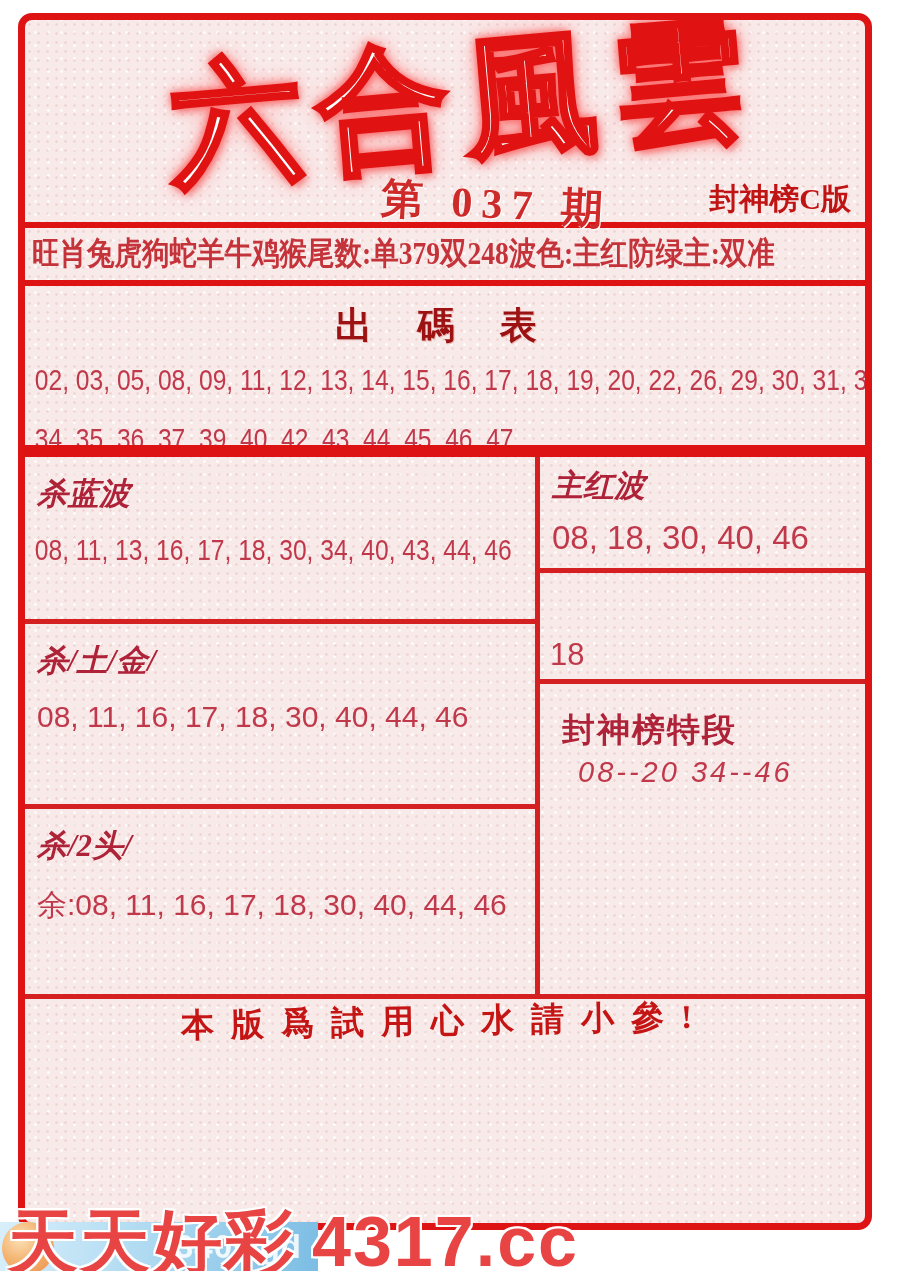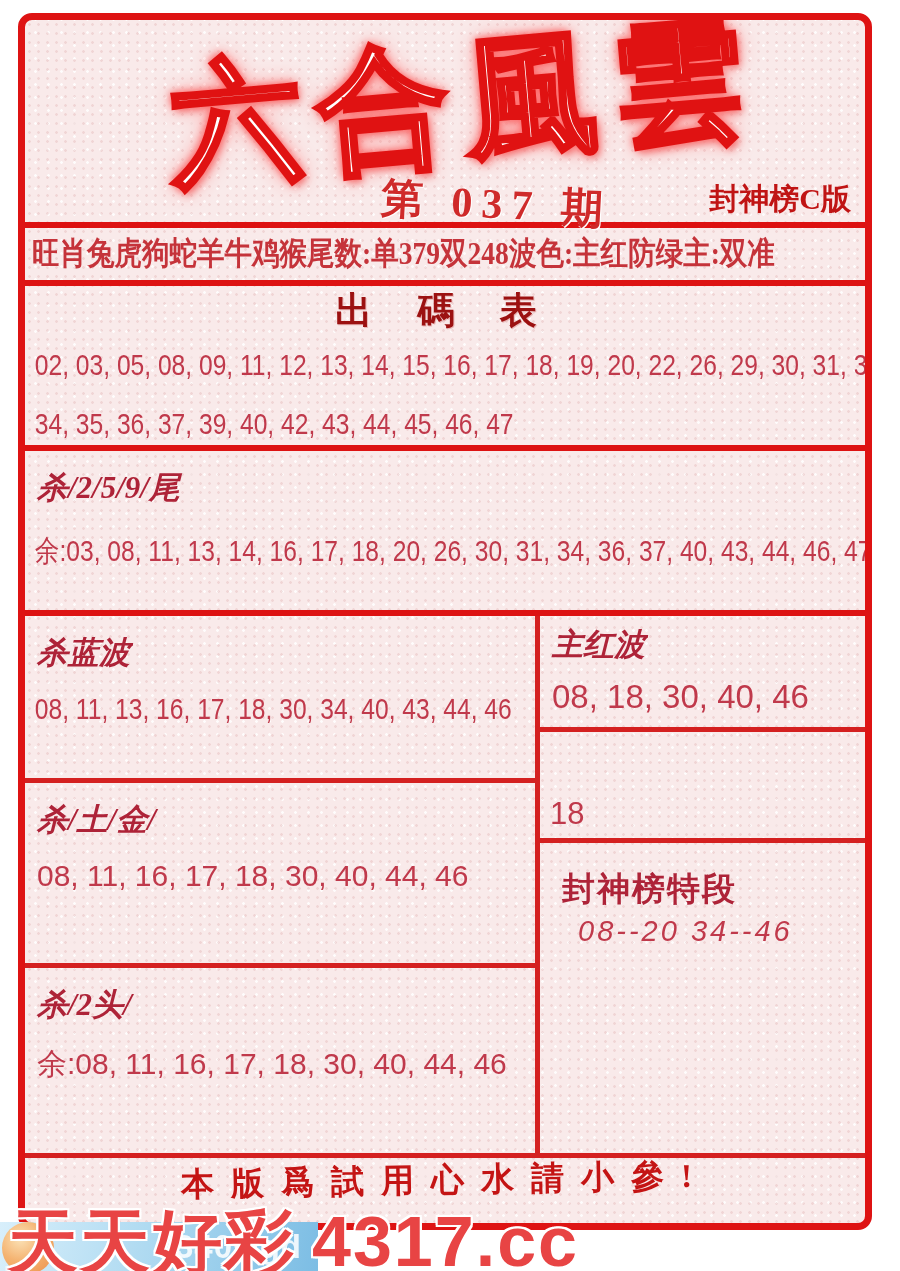--- a/index.html
+++ b/index.html
@@ -36,21 +36,21 @@
   
   .zodiac{flex:none;height:52px;display:flex;align-items:center;overflow:hidden;}
   .zodiac span{font-size:32px;color:#c5333a;font-family:"Liberation Serif",serif;
     font-weight:bold;white-space:nowrap;padding-left:8px;
     transform:scaleX(.86);transform-origin:0 50%;}
 
   
   .sec{overflow:hidden;}
   .sec-chuma{flex:none;height:159px;}
   .chuma-head{font-size:37px;font-weight:bold;color:#9c1111;text-align:center;
-    letter-spacing:18px;padding-top:0;font-family:"Liberation Serif",serif;
+    letter-spacing:18px;padding-top:15px;font-family:"Liberation Serif",serif;
     text-shadow:1px 1px 0 #e9b9b9;}
   .numline{color:#c0394b;font-size:30px;white-space:nowrap;padding-left:12px;}
   .condense{transform:scaleX(.82);transform-origin:0 50%;}
   .sec-chuma .numline.l1{margin-top:12px;}
   .sec-chuma .numline.l2{margin-top:25px;}
 
   .sec-sha259{flex:none;height:159px;}
   .seclabel{font-family:"Liberation Serif",serif;font-style:italic;font-weight:bold;
     color:#ae2338;font-size:31px;padding:16px 0 0 12px;white-space:nowrap;}
   .sec-sha259 .numline{margin-top:22px;}
@@ -117,24 +117,20 @@
     <div class="hr"></div>
 
     <div class="sec sec-chuma">
       <div class="chuma-head">出 碼 表</div>
       <div class="numline condense l1">02, 03, 05, 08, 09, 11, 12, 13, 14, 15, 16, 17, 18, 19, 20, 22, 26, 29, 30, 31, 32</div>
       <div class="numline condense l2">34, 35, 36, 37, 39, 40, 42, 43, 44, 45, 46, 47</div>
     </div>
 
     <div class="hr"></div>
 
-    <div class="sec sec-sha259">
-      <div class="seclabel">杀/2/5/9/尾</div>
-      <div class="numline condense">余:03, 08, 11, 13, 14, 16, 17, 18, 20, 26, 30, 31, 34, 36, 37, 40, 43, 44, 46, 47</div>
-    </div>
 
     <div class="hr"></div>
 
     <div class="twocol">
 
       <div class="col-left">
         <div class="sec cell-shablue">
           <div class="seclabel">杀蓝波</div>
           <div class="numline condense">08, 11, 13, 16, 17, 18, 30, 34, 40, 43, 44, 46</div>
         </div>

